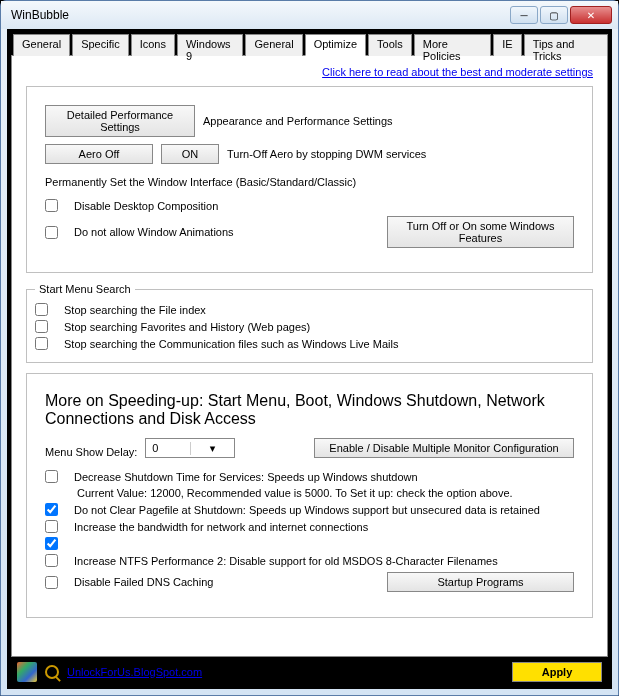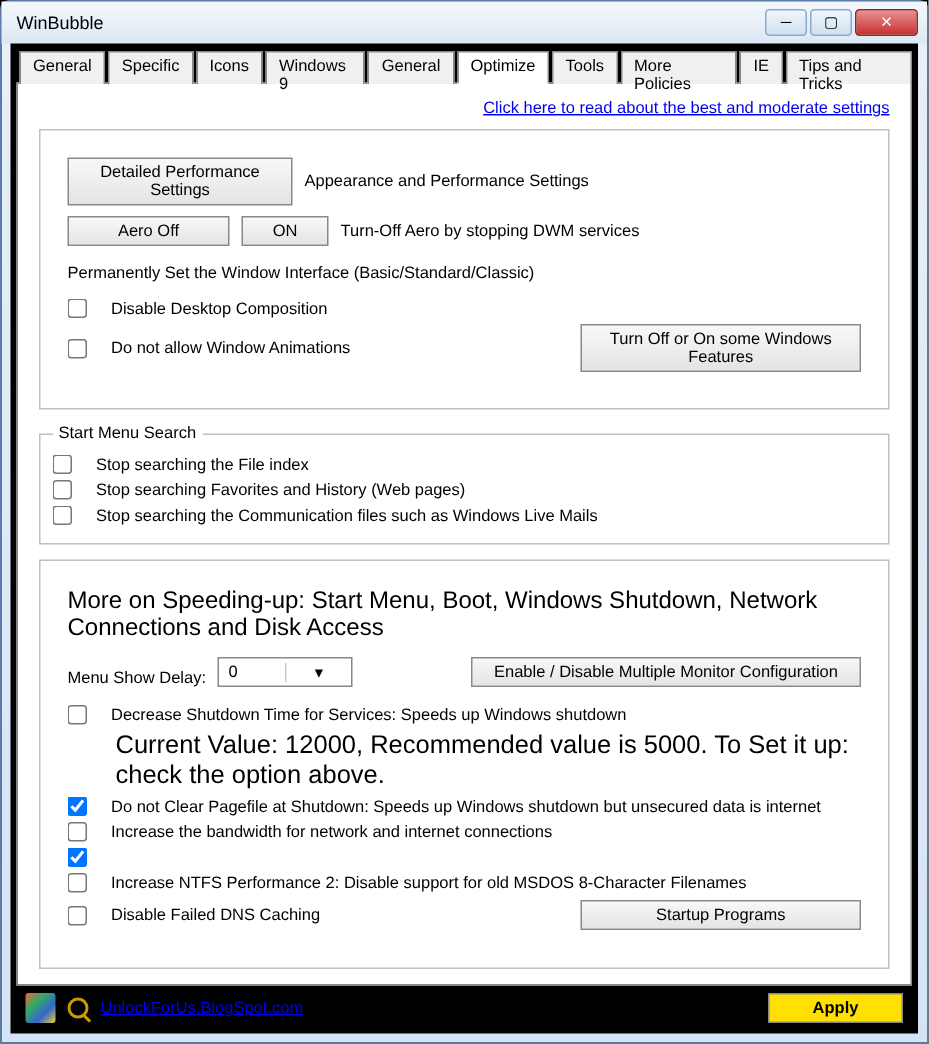--- a/index.html
+++ b/index.html
@@ -27,21 +27,21 @@
 .label{font-size:11px}
 .chk{display:flex;align-items:center;gap:16px;margin-bottom:4px}
 .chk input{width:13px;height:13px}
 fieldset{border:1px solid #c0c0c0;padding:8px;margin-bottom:10px}
 legend{font-size:11px;padding:0 4px}
 .heading{font-size:16px;margin-bottom:10px}
 .delay{display:flex;align-items:flex-end;gap:8px;margin-bottom:12px}
 .combo{display:flex;align-items:center;border:1px solid #888;width:90px;height:20px;background:#fff}
 .combo span{flex:1;padding:0 6px}
 .combo .arrow{width:16px;text-align:center;border-left:1px solid #ccc}
-.sub{margin-left:32px;font-size:17px;margin-bottom:4px}
+.sub{margin-left:32px;font-size:11px;margin-bottom:4px}
 .footer{display:flex;align-items:center;gap:8px;height:26px;padding:0 6px;margin-top:2px}
 .footer .link{flex:0 0 auto}
 .spacer{flex:1}
 .apply{background:#ffe000;border:1px solid #888;padding:3px 0;width:90px;font-weight:bold;cursor:pointer;text-align:center}
 .logo{width:20px;height:20px;background:linear-gradient(135deg,#e63,#3a6,#36c,#ec3);border-radius:2px}
 .magnifier{width:14px;height:14px;border:2px solid #c90;border-radius:50%;position:relative}
 .magnifier::after{content:"";position:absolute;width:6px;height:2px;background:#c90;bottom:-3px;right:-4px;transform:rotate(45deg)}
 </style>
 </head>
 <body>
@@ -125,21 +125,21 @@
           <div style="flex:1"></div>
           <button class="btn w240">Enable / Disable Multiple Monitor Configuration</button>
         </div>
         <div class="chk">
             <input type="checkbox" style="">
             <span>Decrease Shutdown Time for Services: Speeds up Windows shutdown</span>
           </div>
         <div class="sub">Current Value: 12000, Recommended value is 5000. To Set it up: check the option above.</div>
         <div class="chk">
             <input type="checkbox" checked="" style="">
-            <span>Do not Clear Pagefile at Shutdown: Speeds up Windows shutdown but unsecured data is internet</span>
+            <span>Do not Clear Pagefile at Shutdown: Speeds up Windows support but unsecured data is retained</span>
           </div>
         <div class="chk">
             <input type="checkbox" style="">
             <span>Increase the bandwidth for network and internet connections</span>
           </div>
         <div class="chk">
             <input type="checkbox" checked="" style="">
           </div>
         <div class="chk">
             <input type="checkbox" style="">

